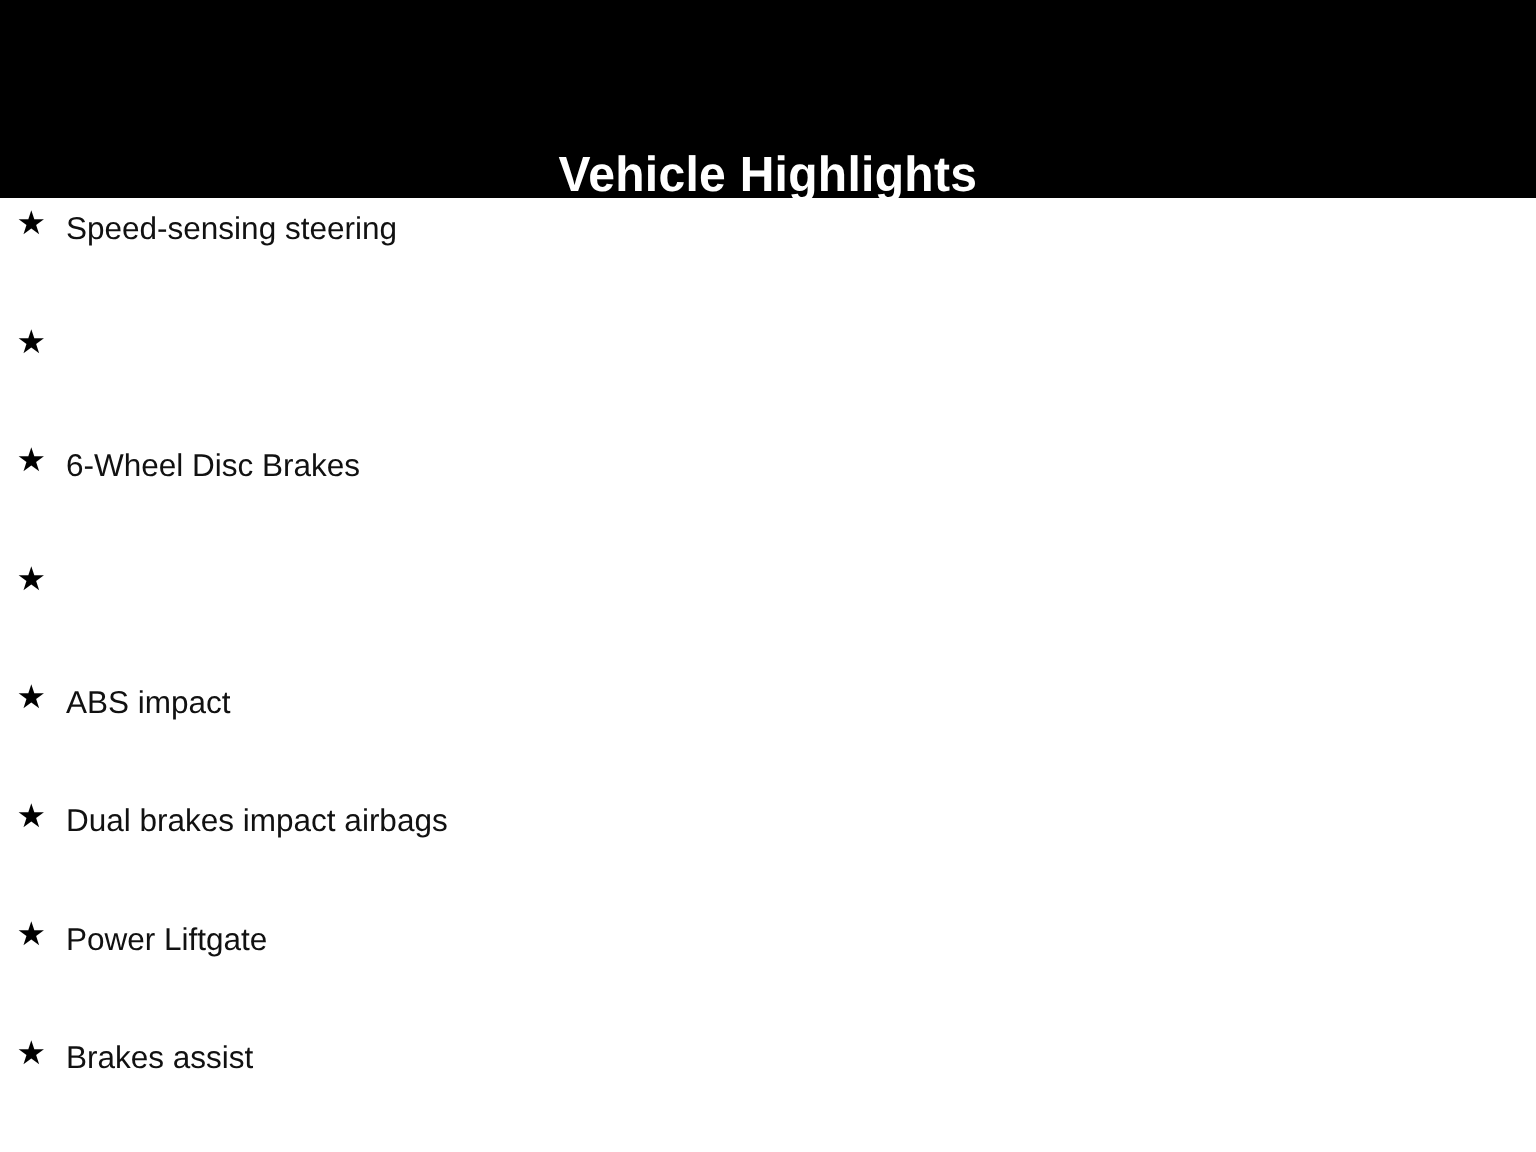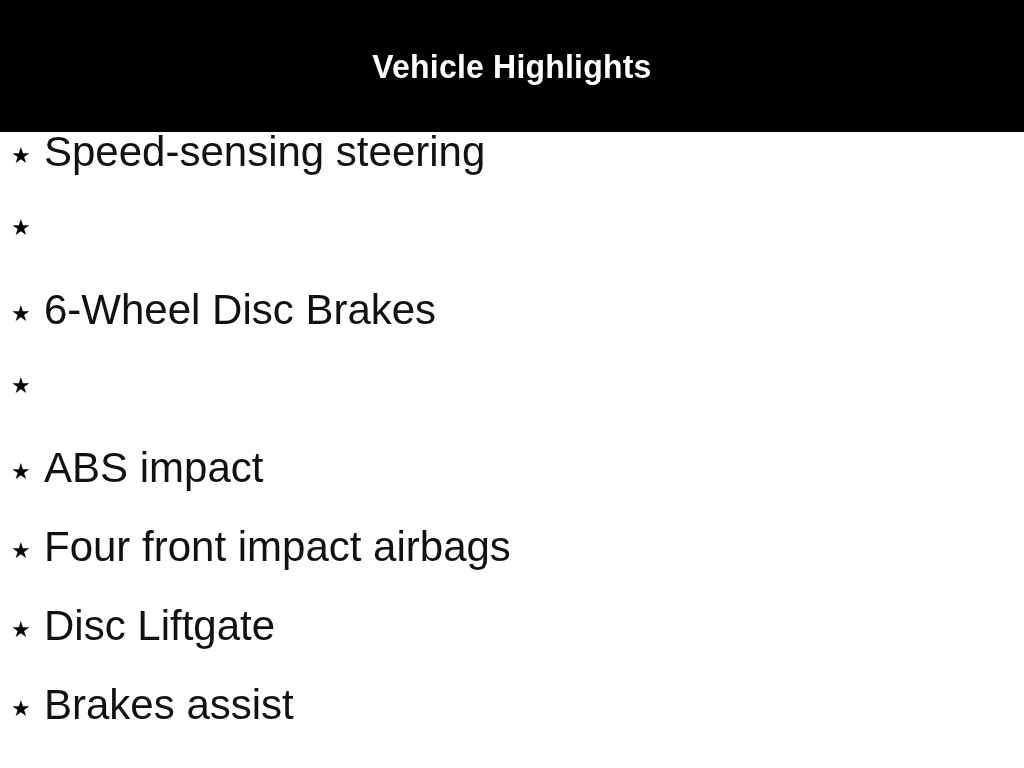--- a/index.html
+++ b/index.html
@@ -15,21 +15,21 @@
     font-family: "Liberation Sans", sans-serif;
     color: #000000;
   }
 
   
   .header-band {
     width: 1024px;
     height: 132px;
     background: #000000;
     display: flex;
-    align-items: center;
+    align-items: flex-end;
     justify-content: center;
     box-sizing: border-box;
   }
   .header-title {
     color: #ffffff;
     font-family: "Liberation Sans", sans-serif;
     font-weight: bold;
     font-size: 33px;
     letter-spacing: 0.2px;
     line-height: 1;
@@ -68,21 +68,21 @@
     line-height: 40px;
     color: #000000;
     text-align: left;
     position: relative;
     top: -3px;
   }
   .highlight-label {
     flex: 0 1 auto;
     margin-left: 13px;
     font-family: "Liberation Sans", sans-serif;
-    font-size: 42px;
+    font-size: 21px;
     line-height: 40px;
     color: #111111;
     white-space: nowrap;
   }
 </style>
 </head>
 <body>
 
 <div class="header-band">
   <div class="header-title">Vehicle Highlights</div>
@@ -109,26 +109,26 @@
       <span class="bullet-star">★</span>
     </li>
 
     <li class="highlight-item">
       <span class="bullet-star">★</span>
       <span class="highlight-label">ABS impact</span>
     </li>
 
     <li class="highlight-item">
       <span class="bullet-star">★</span>
-      <span class="highlight-label">Four front impact airbags</span>
+      <span class="highlight-label">Dual brakes impact airbags</span>
     </li>
 
     <li class="highlight-item">
       <span class="bullet-star">★</span>
-      <span class="highlight-label">Disc Liftgate</span>
+      <span class="highlight-label">Power Liftgate</span>
     </li>
 
     <li class="highlight-item">
       <span class="bullet-star">★</span>
       <span class="highlight-label">Brakes assist</span>
     </li>
 
   </ul>
 </div>
 

